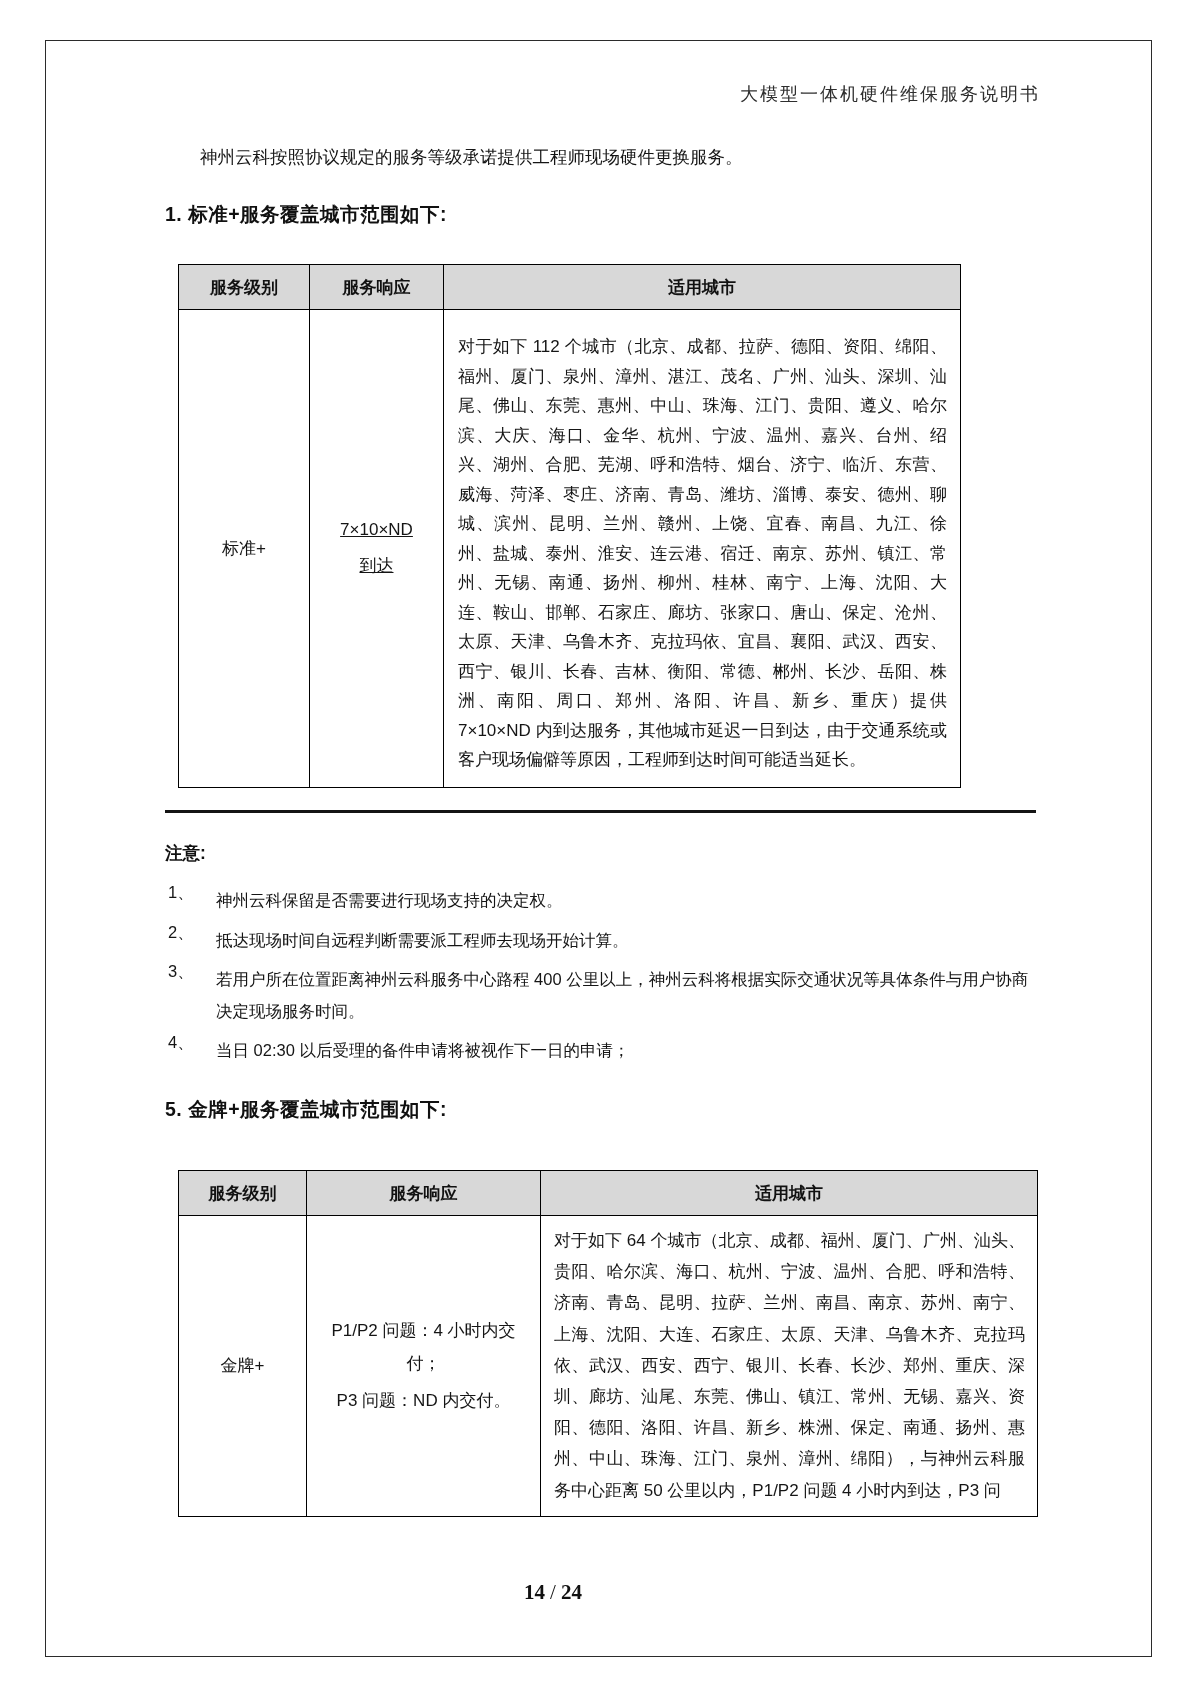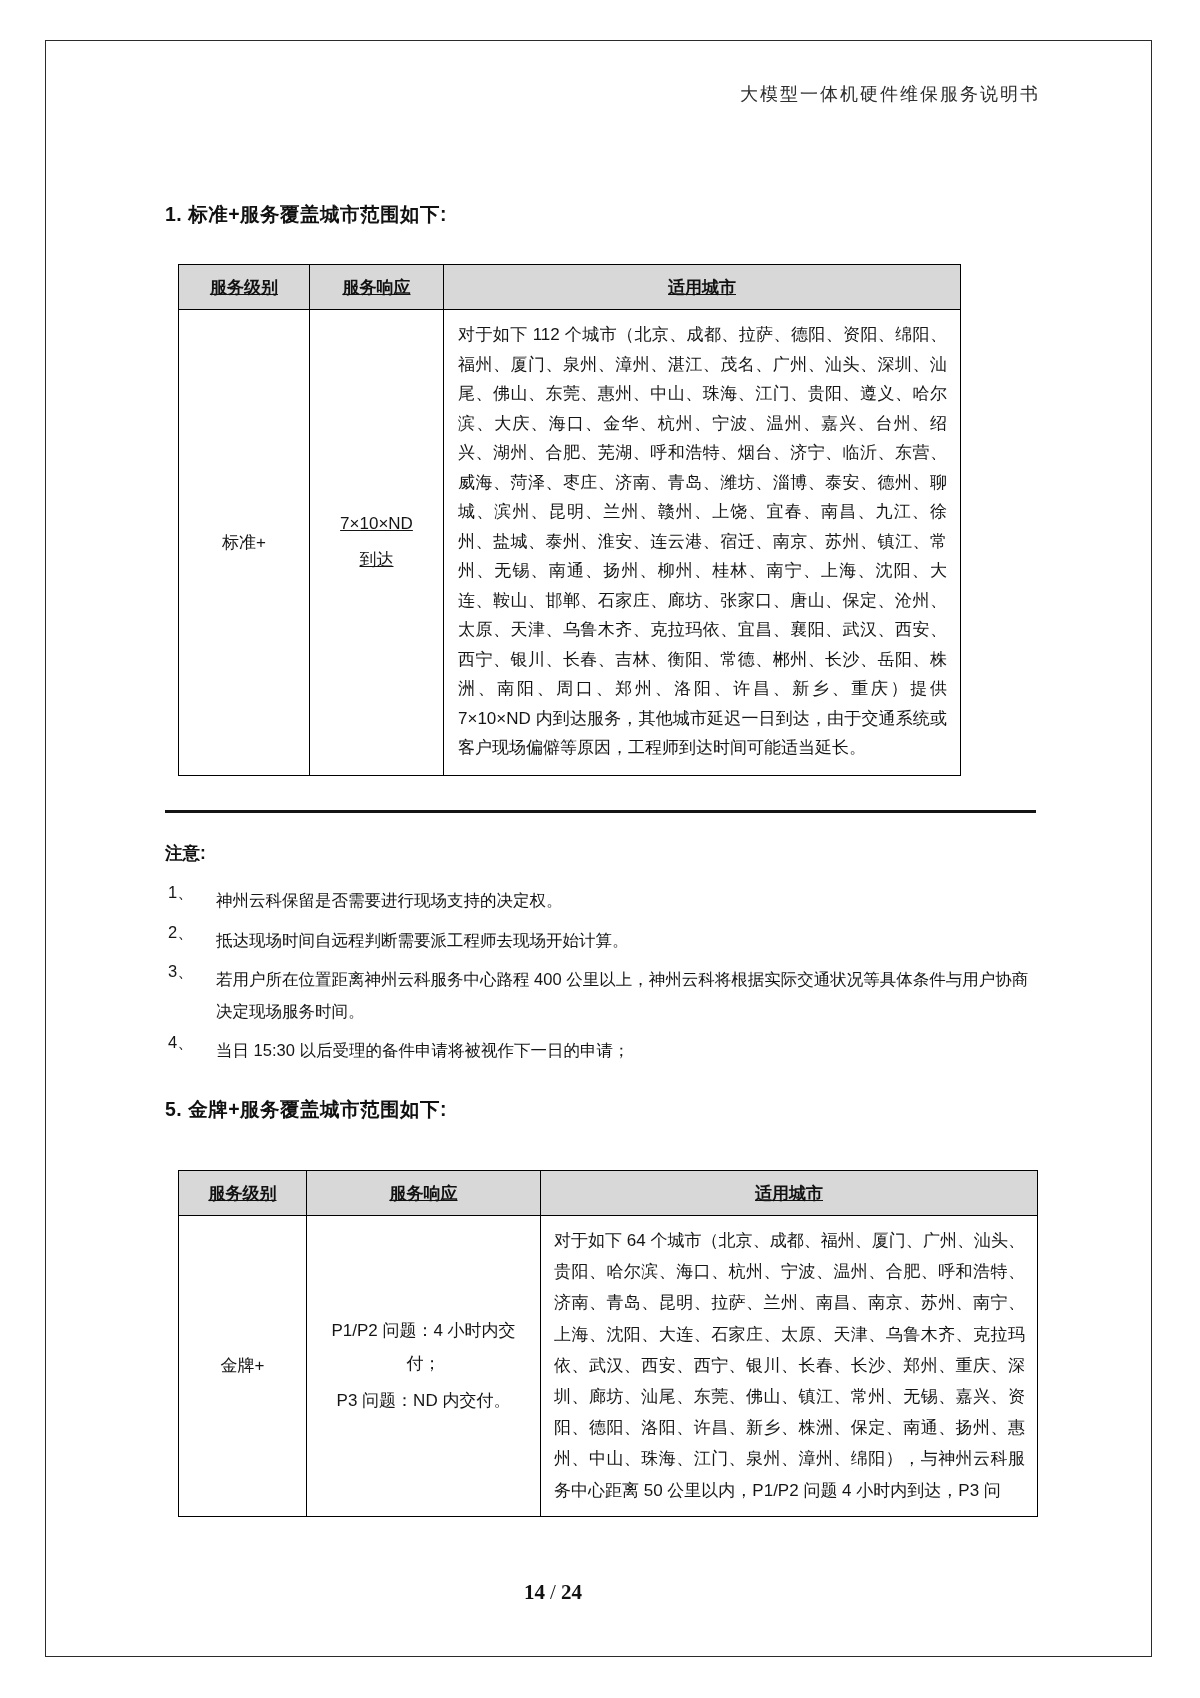--- a/index.html
+++ b/index.html
@@ -31,21 +31,21 @@
     font-size: 19.5px; font-weight: bold; color: #111;
     letter-spacing: 0.5px;
   }
   .h1 { top: 201px; }
   .h2 { top: 1096px; }
 
   table { border-collapse: collapse; background: #fff; }
   th, td { border: 1px solid #000; }
   th {
     background: #d8d8d8; font-size: 17px; font-weight: bold;
-    height: 45px; text-align: center; color: #111; text-decoration: underline;
+    height: 45px; text-align: center; color: #111;
   }
   td { vertical-align: middle; font-size: 17px; color: #151515; }
 
   .table1 { position: absolute; left: 178px; top: 264px; table-layout: fixed; }
   .table1 .c1 { width: 131px; }
   .table1 .c2 { width: 134px; }
   .table1 .c3 { width: 517px; }
 
   .table2 { position: absolute; left: 178px; top: 1170px; table-layout: fixed; }
   .table2 .c1 { width: 128px; }
@@ -53,21 +53,21 @@
   .table2 .c3 { width: 497px; }
 
   td.level-cell { text-align: center; }
   td.resp-cell  { text-align: center; line-height: 36px; text-decoration: underline; }
   td.resp-cell2 { text-align: center; line-height: 33px; padding: 6px 10px; }
   td.resp-cell2 .resp-p + .resp-p { margin-top: 4px; }
   td.cities-cell {
     text-align: justify;
     text-justify: inter-ideograph;
     line-height: 29.5px;
-    padding: 10px 13px 12px 14px;
+    padding: 22px 13px 12px 14px;
     vertical-align: middle;
   }
   .table2 td.cities-cell { line-height: 31.2px; padding: 9px 12px 10px 13px; }
 
   .divider {
     position: absolute; left: 165px; top: 810px;
     width: 871px; height: 3px; background: #141414;
   }
   .notes-label {
     position: absolute; left: 165px; top: 841px;
@@ -88,20 +88,21 @@
   .footer .sep { font-weight: normal; padding: 0 5px; }
 </style>
 </head>
 <body>
 
 <div class="page">
   <div class="frame"></div>
 
   <div class="header-title">大模型一体机硬件维保服务说明书</div>
 
+  <div class="intro">神州云科按照协议规定的服务等级承诺提供工程师现场硬件更换服务。</div>
 
   <div class="sec-heading h1">1. 标准+服务覆盖城市范围如下:</div>
 
   <table class="table1">
     <colgroup>
         <col class="c1">
         <col class="c2">
         <col class="c3">
       </colgroup>
     <thead>
@@ -135,21 +136,21 @@
     <div class="note-item">
       <span class="note-num">2、</span>
       <span class="note-text">抵达现场时间自远程判断需要派工程师去现场开始计算。</span>
     </div>
     <div class="note-item">
       <span class="note-num">3、</span>
       <span class="note-text">若用户所在位置距离神州云科服务中心路程 400 公里以上，神州云科将根据实际交通状况等具体条件与用户协商决定现场服务时间。</span>
     </div>
     <div class="note-item">
       <span class="note-num">4、</span>
-      <span class="note-text">当日 15:30 以后受理的备件申请将被视作下一日的申请；</span>
+      <span class="note-text">当日 02:30 以后受理的备件申请将被视作下一日的申请；</span>
     </div>
   </div>
 
   <div class="sec-heading h2">5. 金牌+服务覆盖城市范围如下:</div>
 
   <table class="table2">
     <colgroup>
         <col class="c1">
         <col class="c2">
         <col class="c3">

